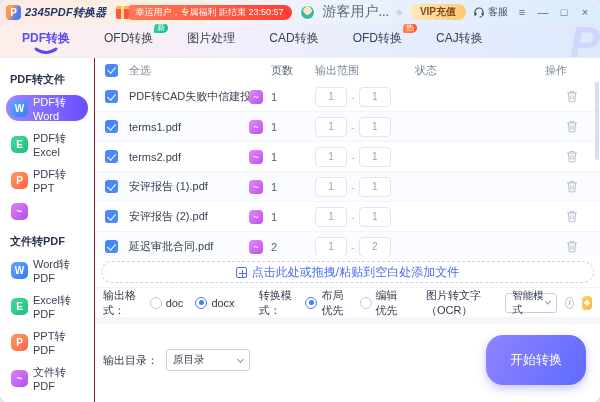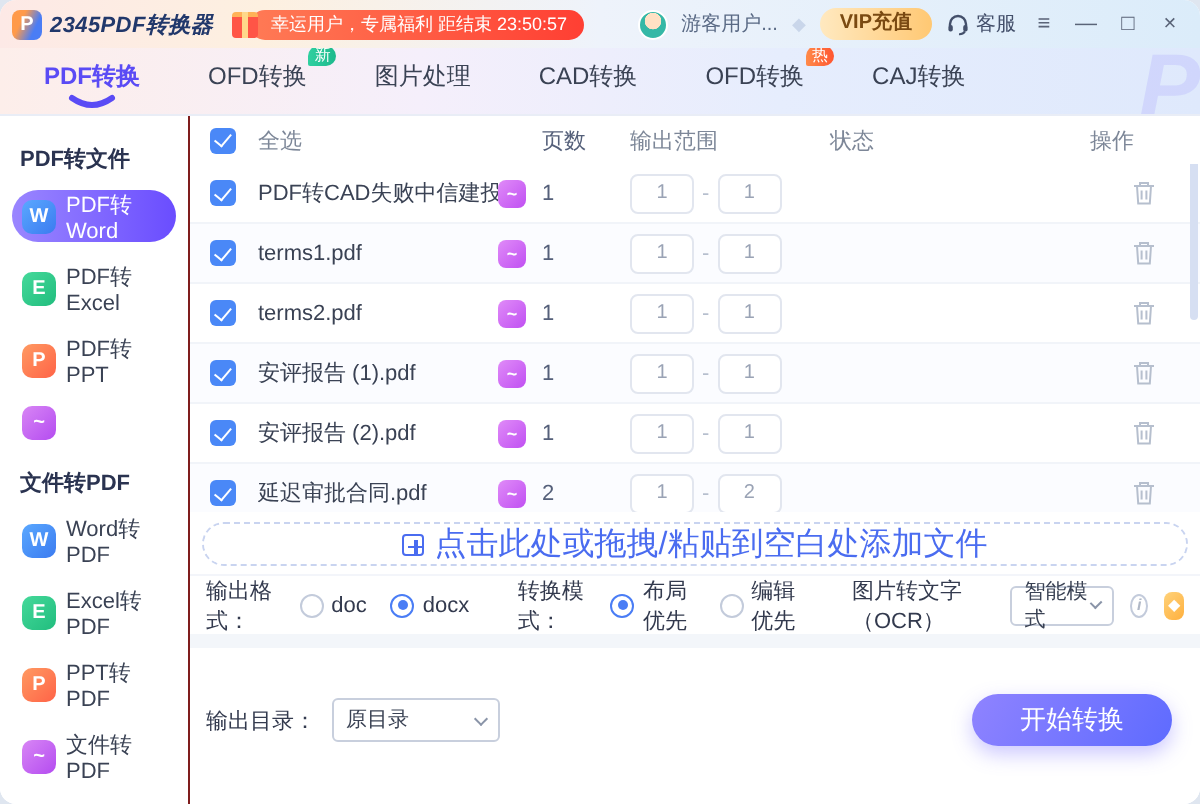--- a/index.html
+++ b/index.html
@@ -14,21 +14,21 @@
     color:#fff; font-size:10px; font-weight:bold; display:flex; align-items:center; justify-content:center; margin-right:4px; }
   .appname { font-size:11px; font-weight:bold; font-style:italic; color:#21386b; letter-spacing:.2px; }
   .promo { display:flex; align-items:center; margin-left:10px; }
   .gift { width:13px; height:13px; border-radius:2px; position:relative; z-index:2; margin-right:-4px;
     background:linear-gradient(180deg,#ffb257 20%,#ff5546 20%),#ff5546; }
   .gift::after { content:""; position:absolute; left:5px; top:0; width:3px; height:13px; background:#ffd88a; }
   .promo-pill { height:15px; border-radius:8px; background:linear-gradient(90deg,#ff7a55,#ff3f33);
     color:#fff; font-size:9px; line-height:15px; padding:0 8px 0 10px; white-space:nowrap; }
   .tb-right { margin-left:auto; display:flex; align-items:center; gap:7px; }
   .avatar { width:15px; height:15px; border-radius:50%; background:radial-gradient(circle at 50% 35%,#ffe1c4 38%,#35b8a6 40%); border:1px solid #fff; }
-  .username { font-size:10px; color:#5a6a85; }
+  .username { font-size:14px; color:#5a6a85;font-family:Liberation Serif, serif; }
   .diamond { font-size:9px; color:#c9d6ea; }
   .vip { height:16px; border-radius:8px; padding:0 10px; background:linear-gradient(90deg,#ffe9c0,#ffc873);
     color:#7a4a12; font-weight:bold; font-size:10px; line-height:16px; }
   .service { display:flex; align-items:center; gap:3px; font-size:10px; color:#44506b; }
   .winbtn { font-size:11px; color:#5a6478; width:14px; text-align:center; cursor:default; }
 
   
   .nav { height:34px; flex:0 0 34px; position:relative; display:flex; align-items:center; gap:30px; padding:0 0 0 20px;
     background:linear-gradient(90deg,#fdeeea 0%,#f5effb 35%,#e6edfd 65%,#dfe9fc 100%); border-bottom:1px solid #e9edf6; overflow:hidden; }
   .tab { position:relative; font-size:12px; color:#3a4254; padding:2px 2px 6px; cursor:default; }
@@ -79,39 +79,39 @@
   .checkbox::after { content:""; position:absolute; left:4.2px; top:1.6px; width:3.6px; height:7px;
     border:solid #fff; border-width:0 1.5px 1.5px 0; transform:rotate(40deg); }
   .doc-ico { width:14px; height:14px; border-radius:4px; background:linear-gradient(135deg,#e08bf8,#c050f2);
     color:#fff; font-size:9px; font-weight:bold; display:flex; align-items:center; justify-content:center; }
   .range-box { width:32px; height:20px; border:1px solid #e2e6ef; border-radius:4px; background:#fff;
     text-align:center; font-size:10px; color:#9aa3b5; font-family:"Liberation Sans",sans-serif; }
   .trash { width:12px; height:13px; }
   .scrollthumb { position:absolute; right:1px; top:-18px; width:4px; height:96px; border-radius:2px; background:#d6dff2; }
 
   .dropzone { margin:5px 6px 4px 6px; height:22px; border:1px dashed #c9d4f0; border-radius:11px;
-    display:flex; align-items:center; justify-content:center; gap:5px; font-size:16px; color:#4a6cf0; }
+    display:flex; align-items:center; justify-content:center; gap:5px; font-size:12px; color:#4a6cf0; }
 
   .settings { height:30px; flex:0 0 30px; display:flex; align-items:center; gap:8px; padding:0 8px; font-size:11px; color:#333a4e; border-top:1px solid #f3f5fa; }
   .radio { width:12px; height:12px; border-radius:50%; border:1px solid #c3cbdb; background:#fff; position:relative; flex:0 0 12px; cursor:default; }
   .radio.sel { border-color:#4a7df5; }
   .radio.sel::after { content:""; position:absolute; inset:2.2px; border-radius:50%; background:#4a7df5; }
   .opt { display:flex; align-items:center; gap:4px; margin-right:4px; }
   .selectbox { display:flex; align-items:center; justify-content:space-between; border:1px solid #c8cfdd; border-radius:3px;
     background:#fff; height:20px; padding:0 6px; font-size:10.5px; color:#3a4254; }
   .chev { width:5px; height:5px; border-right:1.4px solid #8a94a8; border-bottom:1.4px solid #8a94a8; transform:rotate(45deg); margin-top:-2px; }
   .info-ico { width:12px; height:12px; border-radius:50%; border:1px solid #c3cbdb; color:#b0b8c6; font-size:8px;
     display:flex; align-items:center; justify-content:center; font-style:italic; font-weight:bold; }
   .gold-ico { width:14px; height:14px; border-radius:4px; background:linear-gradient(135deg,#ffd27a,#ffb03e);
     color:#fff; font-size:8px; display:flex; align-items:center; justify-content:center; }
 
   .gapband { height:7px; flex:0 0 7px; background:#f3f6fa; }
   .footer { flex:1; display:flex; align-items:center; padding:0 14px 6px 8px; font-size:11px; color:#333a4e; gap:8px; }
   .footer .selectbox { width:84px; height:22px; }
-  .start-btn { margin-left:auto; width:100px; height:26px; border-radius:17px; border:none;
+  .start-btn { margin-left:auto; width:100px; height:50px; border-radius:17px; border:none;
     background:linear-gradient(120deg,#8f83ff,#5e6bff); color:#fff; font-size:13px; display:flex; align-items:center; justify-content:center;
     box-shadow:0 4px 10px rgba(108,98,255,.35); cursor:default; font-family:"Liberation Sans",sans-serif; }
 </style>
 </head>
 <body>
 
 <div class="window">
 
   <div class="titlebar">
     <div class="logo">P</div>

